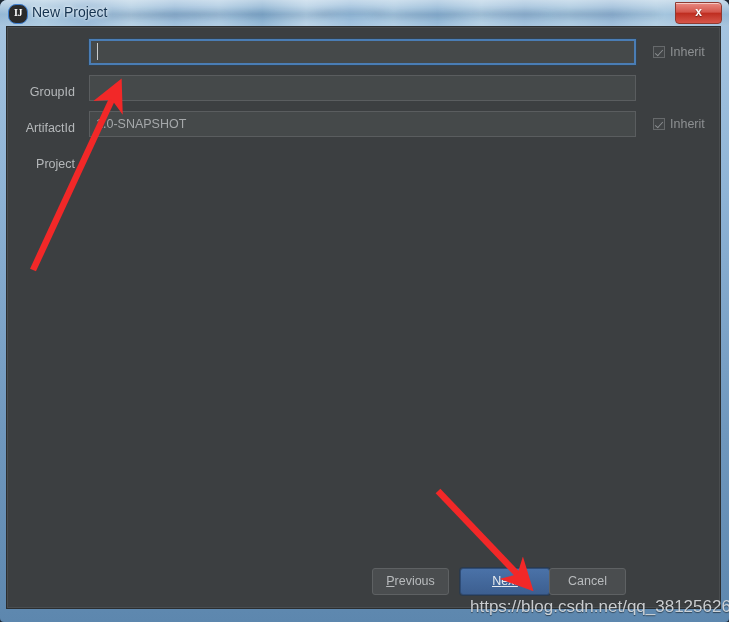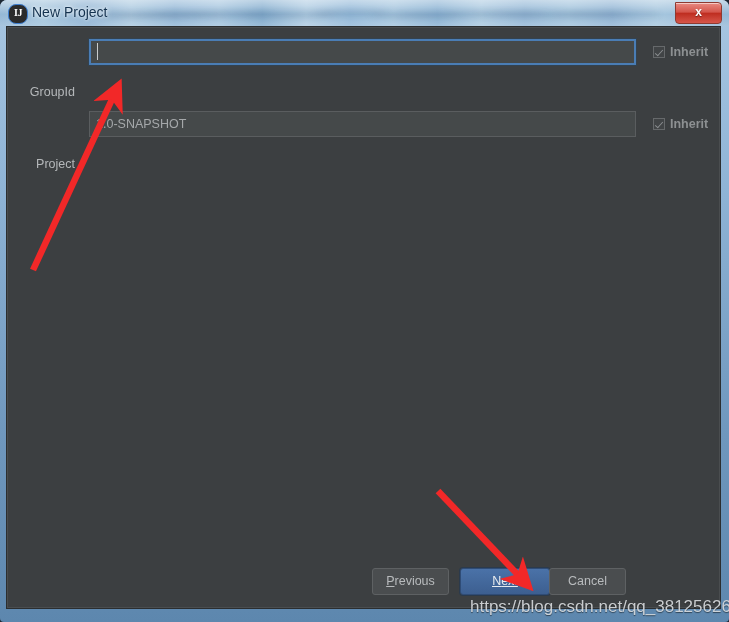--- a/index.html
+++ b/index.html
@@ -168,21 +168,20 @@
     background: #c9cccd;
   }
   .inherit-box {
     position: absolute;
     left: 646px;
     top: 4px;
     height: 18px;
     display: flex;
     align-items: center;
     gap: 5px;
-    font-weight: bold;
   }
   .checkbox {
     width: 12px; height: 12px;
     box-sizing: border-box;
     background: #414446;
     border: 1px solid #66696b;
     position: relative;
   }
   .checkbox::after {
     content: "";
@@ -275,20 +274,24 @@
       <div class="form-row" style="top:12px;">
         <div class="form-label">GroupId</div>
         <input class="text-field focused" type="text" value="" style="">
         <div class="caret"></div>
         <div class="inherit-box">
           <div class="checkbox"></div>
           <div class="inherit-label">Inherit</div>
         </div>
       </div>
 
+      <div class="form-row" style="top:48px;">
+        <div class="form-label">ArtifactId</div>
+        <input class="text-field" type="text" value="" style="">
+      </div>
 
       <div class="form-row" style="top:84px;">
         <div class="form-label">Project</div>
         <input class="text-field" type="text" value="1.0-SNAPSHOT" style="">
         <div class="inherit-box">
           <div class="checkbox"></div>
           <div class="inherit-label">Inherit</div>
         </div>
       </div>
 

